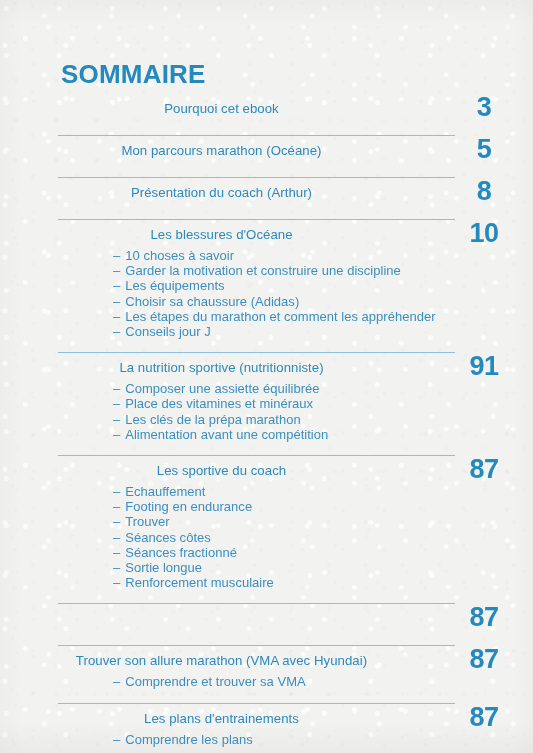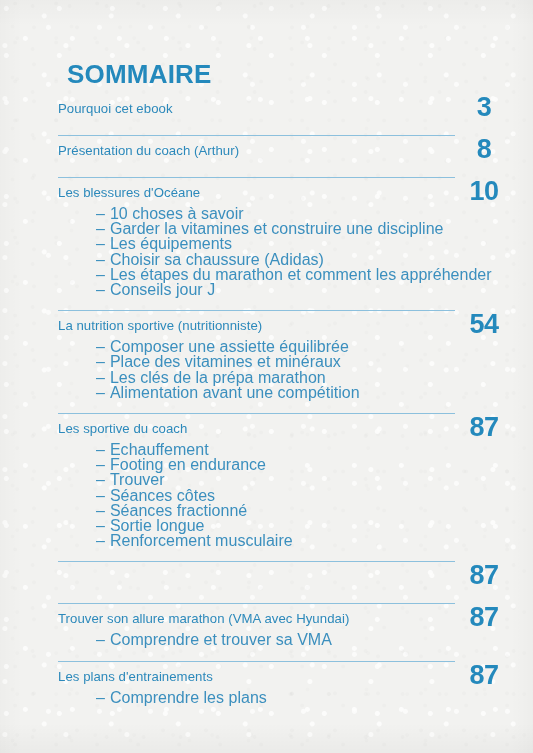--- a/index.html
+++ b/index.html
@@ -48,21 +48,21 @@
   }
 
   #page {
     position: absolute;
     inset: 0;
     z-index: 2;
   }
 
   .toc-title {
     position: absolute;
-    left: 67px;
+    left: 61px;
     top: 61px;
     font-size: 26px;
     font-weight: bold;
     letter-spacing: 0.2px;
     color: #2489bc;
     line-height: 1;
   }
 
   .toc-list {
     position: absolute;
@@ -84,45 +84,47 @@
   .entry-row {
     position: relative;
     min-height: 22px;
   }
   .entry-title {
     font-size: 13.2px;
     color: #2c89bb;
     line-height: 1.5;
     padding-right: 70px;
     letter-spacing: 0.05px;
+    text-align: center;
   }
   .entry-page {
     position: absolute;
     right: -58px;
     top: -5px;
     width: 58px;
     text-align: center;
     font-size: 27px;
     font-weight: bold;
     color: #2489bc;
     line-height: 1.0;
     letter-spacing: -0.4px;
   }
 
   .sub-list {
     list-style: none;
     margin: 1px 0 0 0;
     padding: 0 0 8px 38px;
   }
   .sub-list li {
-    font-size: 16px;
+    font-size: 13px;
     color: #3b8fbe;
     line-height: 15.2px;
     white-space: nowrap;
     letter-spacing: 0.02px;
+    margin-left: 17px;
   }
   .sub-list li .dash { margin-right: 5px; }
 
   .entry-nosub .entry-row { padding-bottom: 9px; }
 </style>
 </head>
 <body>
 
 <div id="paper-texture"></div>
 <div id="paper-vignette"></div>
@@ -134,44 +136,51 @@
   <div class="toc-list" id="toc-list">
       <div class="toc-entry first entry-nosub">
         <div class="entry-row">
           <div class="entry-title">Pourquoi cet ebook</div>
           <div class="entry-page">3</div>
         </div>
       </div>
       <div class="toc-entry entry-nosub">
         <div class="divider"></div>
         <div class="entry-row">
+          <div class="entry-title">Mon parcours marathon (Océane)</div>
+          <div class="entry-page">5</div>
+        </div>
+      </div>
+      <div class="toc-entry entry-nosub">
+        <div class="divider"></div>
+        <div class="entry-row">
           <div class="entry-title">Présentation du coach (Arthur)</div>
           <div class="entry-page">8</div>
         </div>
       </div>
       <div class="toc-entry">
         <div class="divider"></div>
         <div class="entry-row">
           <div class="entry-title">Les blessures d'Océane</div>
           <div class="entry-page">10</div>
         </div>
         <ul class="sub-list">
           <li><span class="dash">–</span><span>10 choses à savoir</span></li>
-          <li><span class="dash">–</span><span>Garder la vitamines et construire une discipline</span></li>
+          <li><span class="dash">–</span><span>Garder la motivation et construire une discipline</span></li>
           <li><span class="dash">–</span><span>Les équipements</span></li>
           <li><span class="dash">–</span><span>Choisir sa chaussure (Adidas)</span></li>
           <li><span class="dash">–</span><span>Les étapes du marathon et comment les appréhender</span></li>
           <li><span class="dash">–</span><span>Conseils jour J</span></li>
         </ul>
       </div>
       <div class="toc-entry">
         <div class="divider"></div>
         <div class="entry-row">
           <div class="entry-title">La nutrition sportive (nutritionniste)</div>
-          <div class="entry-page">54</div>
+          <div class="entry-page">91</div>
         </div>
         <ul class="sub-list">
           <li><span class="dash">–</span><span>Composer une assiette équilibrée</span></li>
           <li><span class="dash">–</span><span>Place des vitamines et minéraux</span></li>
           <li><span class="dash">–</span><span>Les clés de la prépa marathon</span></li>
           <li><span class="dash">–</span><span>Alimentation avant une compétition</span></li>
         </ul>
       </div>
       <div class="toc-entry">
         <div class="divider"></div>

